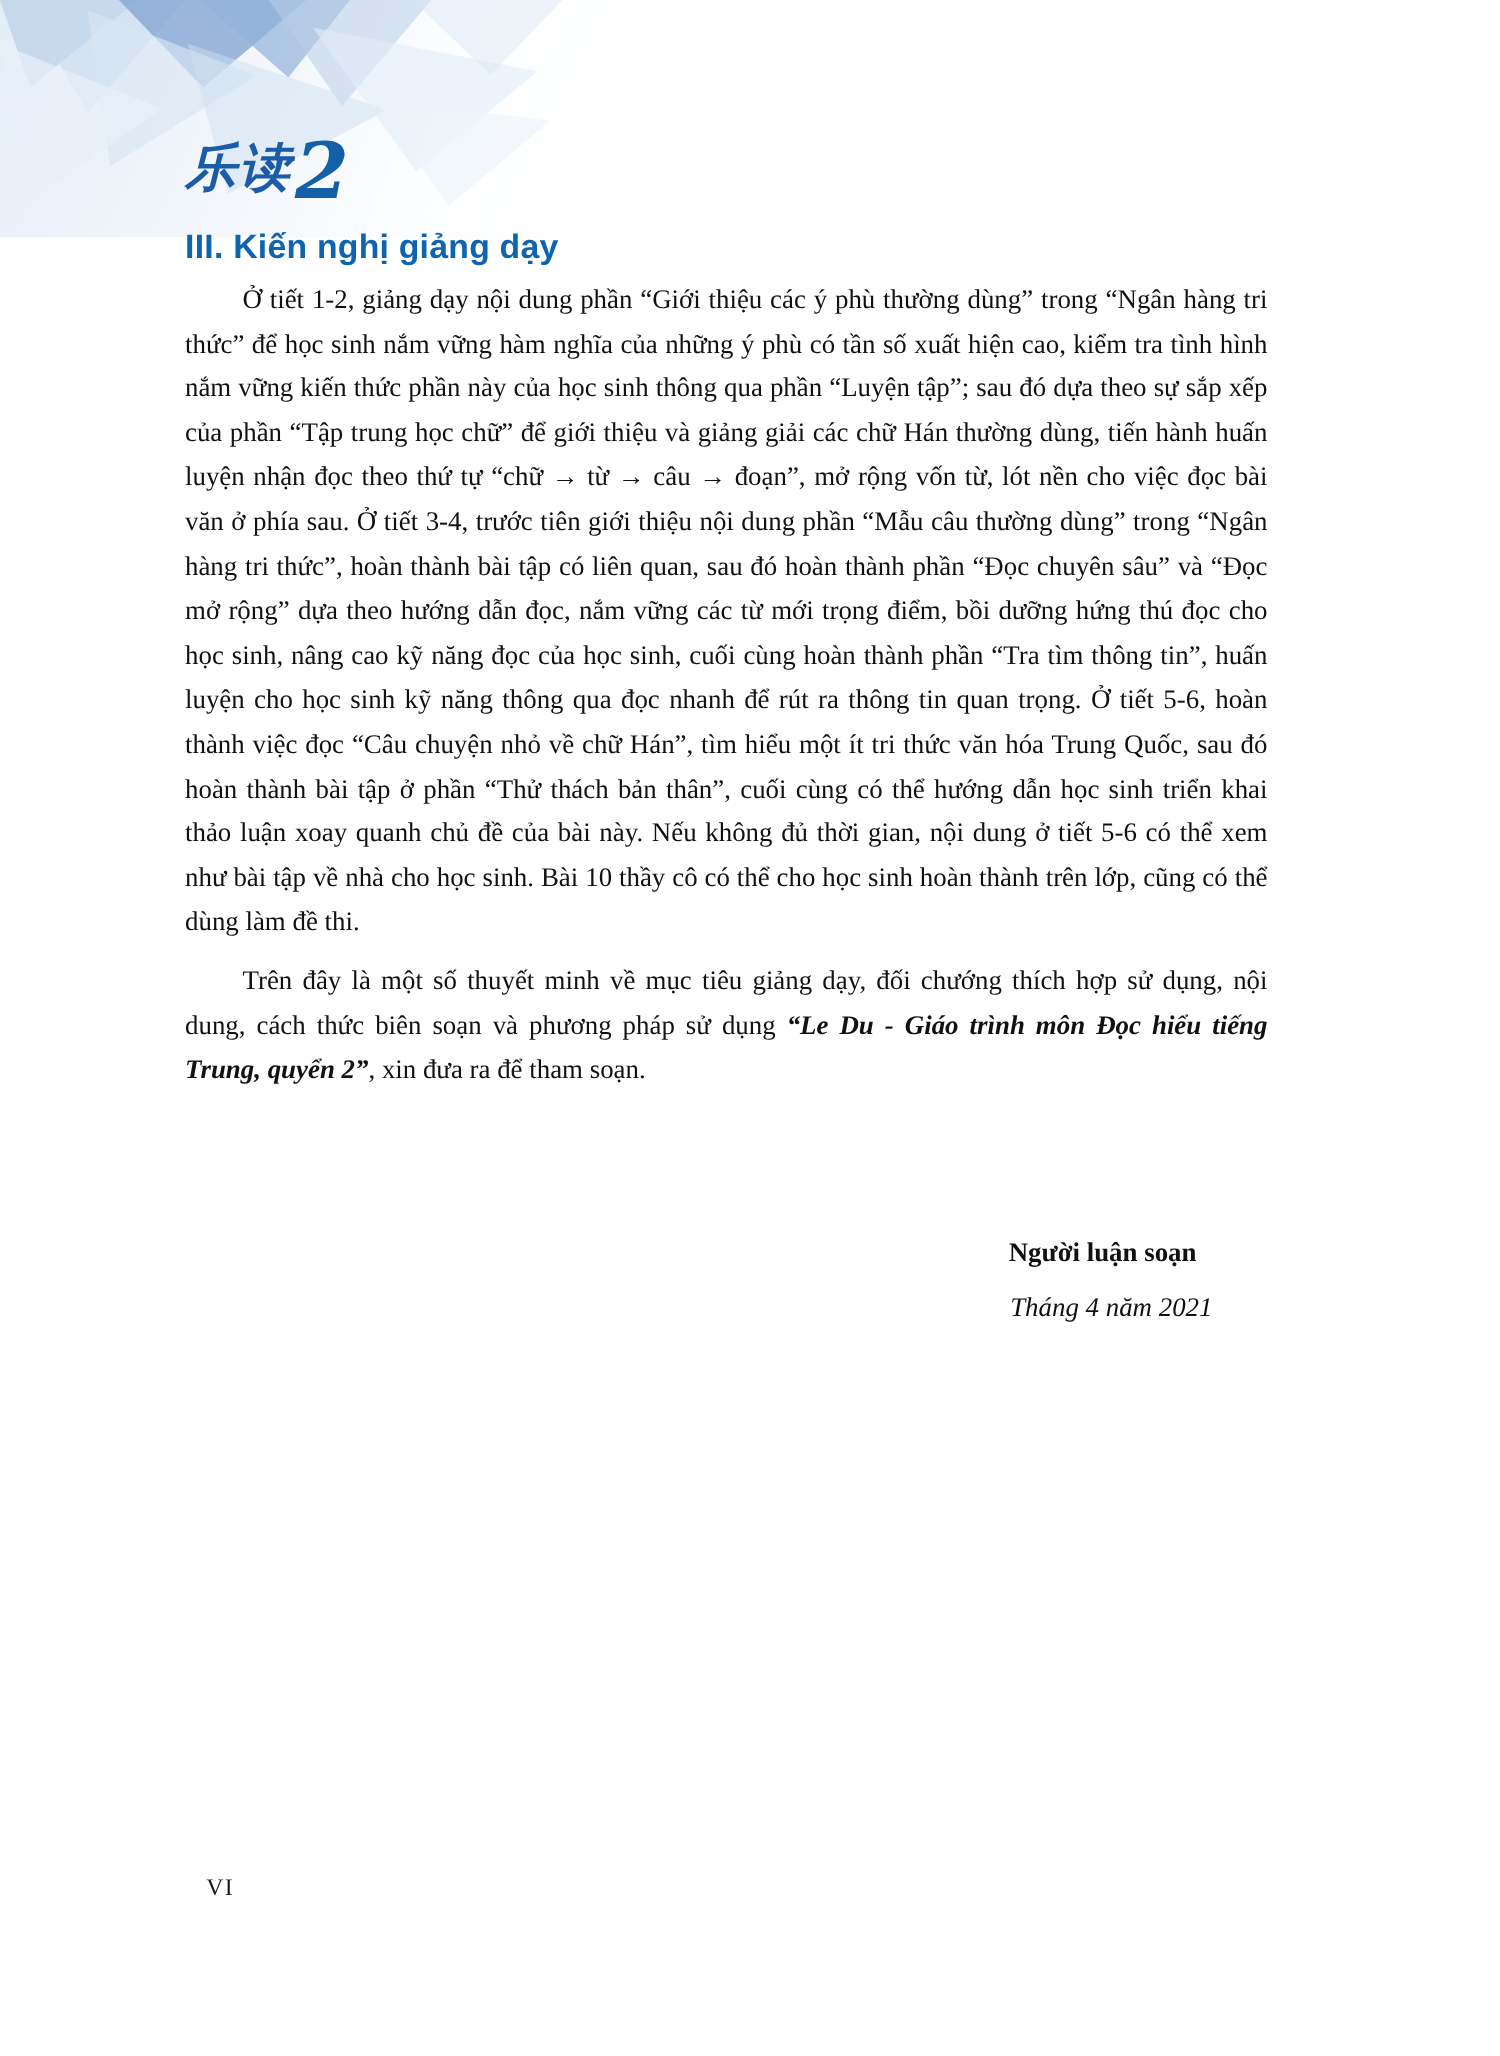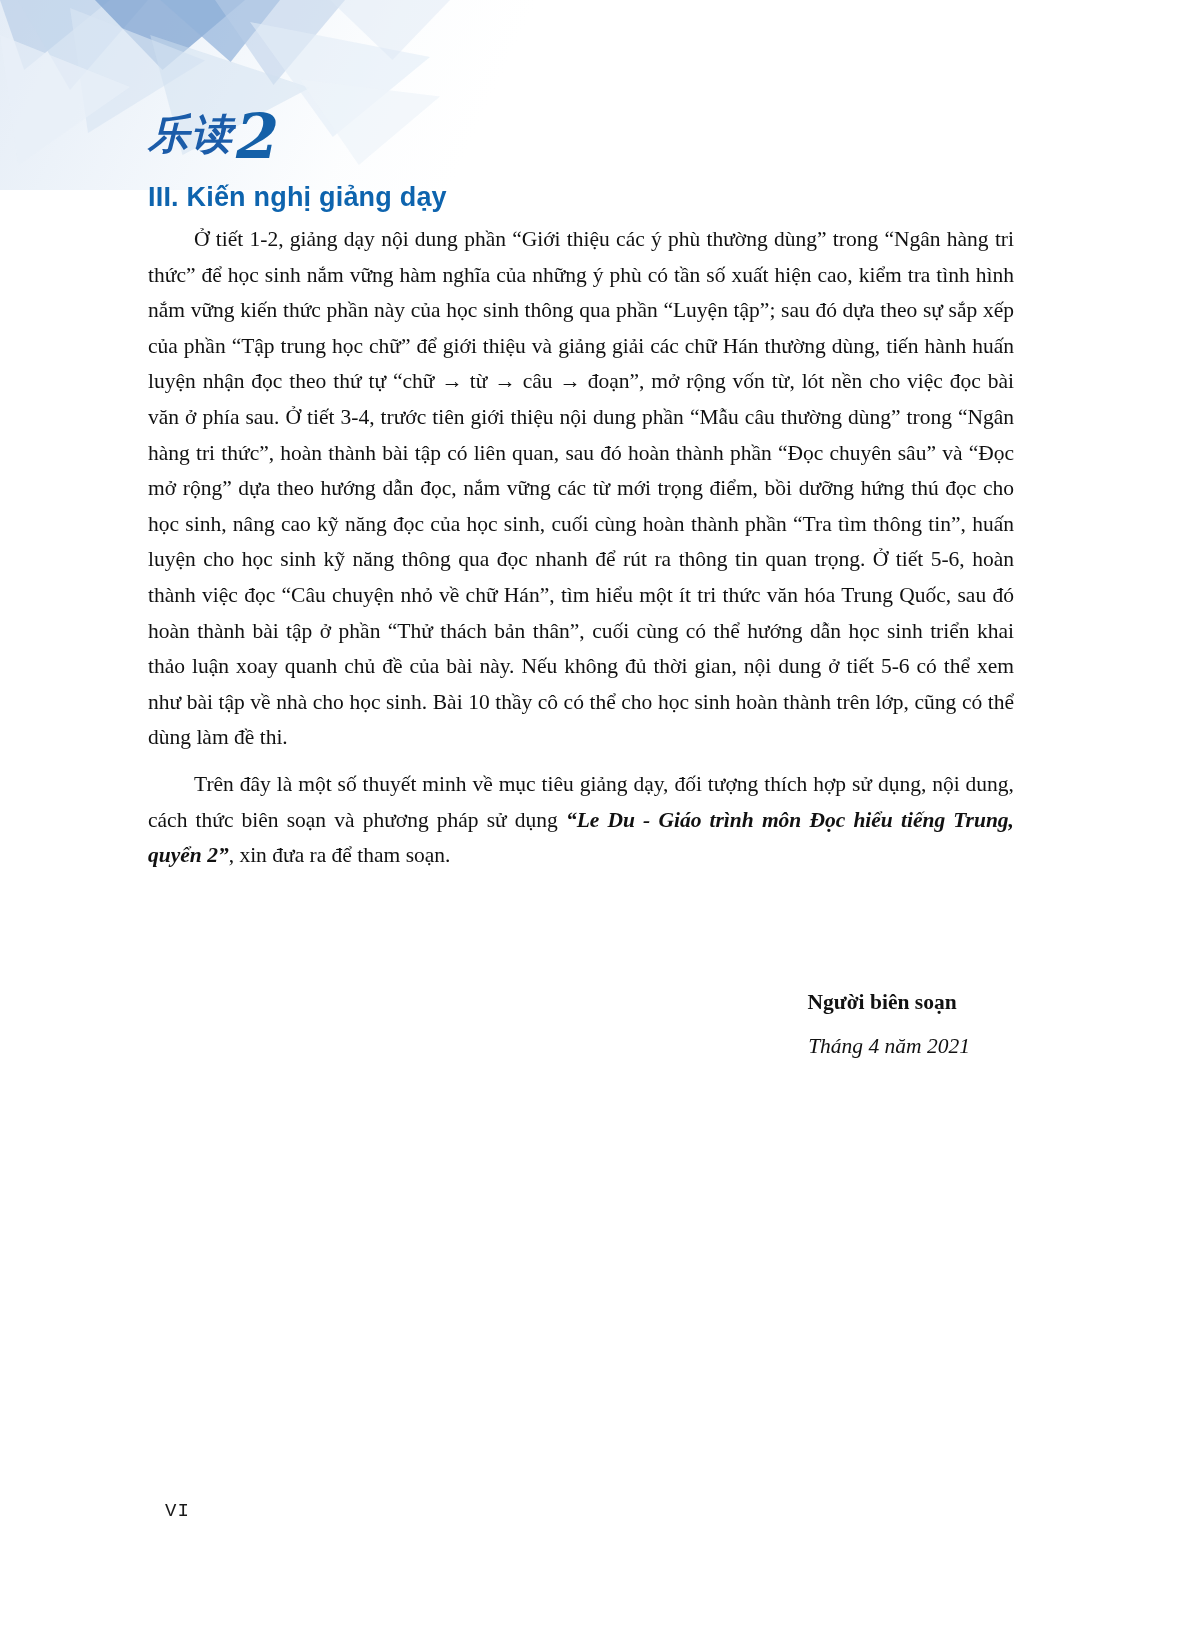--- a/index.html
+++ b/index.html
@@ -51,21 +51,21 @@
   
   .signature{
     position:absolute;right:230px;top:985px;
     text-align:center;font-size:21.5px;line-height:35.6px;
   }
   .signature .author{font-weight:bold;margin-bottom:8px;}
   .signature .date{font-style:italic;margin-left:14px;}
   
   .page-num{
     position:absolute;left:165px;top:1500px;
-    font-family:Liberation Mono, monospace;font-size:19px;color:#1a1a1a;letter-spacing:1px;
+    font-family:Liberation Serif, serif;font-size:19px;color:#1a1a1a;letter-spacing:1px;
   }
 </style>
 </head>
 <body>
 
 <div class="deco">
   <div class="fade"></div>
   <div class="tri t1"></div>
   <div class="tri t2"></div>
   <div class="tri t3"></div>
@@ -80,21 +80,21 @@
 </div>
 
 <div class="logo">
   <span class="cjk">乐读</span><span class="num">2</span>
 </div>
 
 <div class="heading">III. Kiến nghị giảng dạy</div>
 
 <div class="body-text">
   <p><span class="seg-n">Ở tiết 1-2, giảng dạy nội dung phần </span><span class="seg-i">“Giới thiệu các ý phù thường dùng”</span><span class="seg-n"> trong </span><span class="seg-i">“Ngân hàng tri thức”</span><span class="seg-n"> để học sinh nắm vững hàm nghĩa của những ý phù có tần số xuất hiện cao, kiểm tra tình hình nắm vững kiến thức phần này của học sinh thông qua phần </span><span class="seg-i">“Luyện tập”</span><span class="seg-n">; sau đó dựa theo sự sắp xếp của phần </span><span class="seg-i">“Tập trung học chữ”</span><span class="seg-n"> để giới thiệu và giảng giải các chữ Hán thường dùng, tiến hành huấn luyện nhận đọc theo thứ tự “chữ → từ → câu → đoạn”, mở rộng vốn từ, lót nền cho việc đọc bài văn ở phía sau. Ở tiết 3-4, trước tiên giới thiệu nội dung phần </span><span class="seg-i">“Mẫu câu thường dùng”</span><span class="seg-n"> trong </span><span class="seg-i">“Ngân hàng tri thức”</span><span class="seg-n">, hoàn thành bài tập có liên quan, sau đó hoàn thành phần </span><span class="seg-i">“Đọc chuyên sâu”</span><span class="seg-n"> và </span><span class="seg-i">“Đọc mở rộng”</span><span class="seg-n"> dựa theo hướng dẫn đọc, nắm vững các từ mới trọng điểm, bồi dưỡng hứng thú đọc cho học sinh, nâng cao kỹ năng đọc của học sinh, cuối cùng hoàn thành phần </span><span class="seg-i">“Tra tìm thông tin”</span><span class="seg-n">, huấn luyện cho học sinh kỹ năng thông qua đọc nhanh để rút ra thông tin quan trọng. Ở tiết 5-6, hoàn thành việc đọc </span><span class="seg-i">“Câu chuyện nhỏ về chữ Hán”</span><span class="seg-n">, tìm hiểu một ít tri thức văn hóa Trung Quốc, sau đó hoàn thành bài tập ở phần </span><span class="seg-i">“Thử thách bản thân”</span><span class="seg-n">, cuối cùng có thể hướng dẫn học sinh triển khai thảo luận xoay quanh chủ đề của bài này. Nếu không đủ thời gian, nội dung ở tiết 5-6 có thể xem như bài tập về nhà cho học sinh. Bài 10 thầy cô có thể cho học sinh hoàn thành trên lớp, cũng có thể dùng làm đề thi.</span></p>
-  <p><span class="seg-n">Trên đây là một số thuyết minh về mục tiêu giảng dạy, đối tượng thích hợp sử dụng, nội dung, cách thức biên soạn và phương pháp sử dụng </span><span class="seg-bi">“Le Du - Giáo trình môn Đọc hiểu tiếng Trung, quyển 2”</span><span class="seg-n">, xin đưa ra để tham soạn.</span></p>
+  <p><span class="seg-n">Trên đây là một số thuyết minh về mục tiêu giảng dạy, đối chướng thích hợp sử dụng, nội dung, cách thức biên soạn và phương pháp sử dụng </span><span class="seg-bi">“Le Du - Giáo trình môn Đọc hiểu tiếng Trung, quyển 2”</span><span class="seg-n">, xin đưa ra để tham soạn.</span></p>
 </div>
 
 <div class="signature">
-  <div class="author">Người biên soạn</div>
+  <div class="author">Người luận soạn</div>
   <div class="date">Tháng 4 năm 2021</div>
 </div>
 
 <div class="page-num">VI</div>
 
 </body></html>

